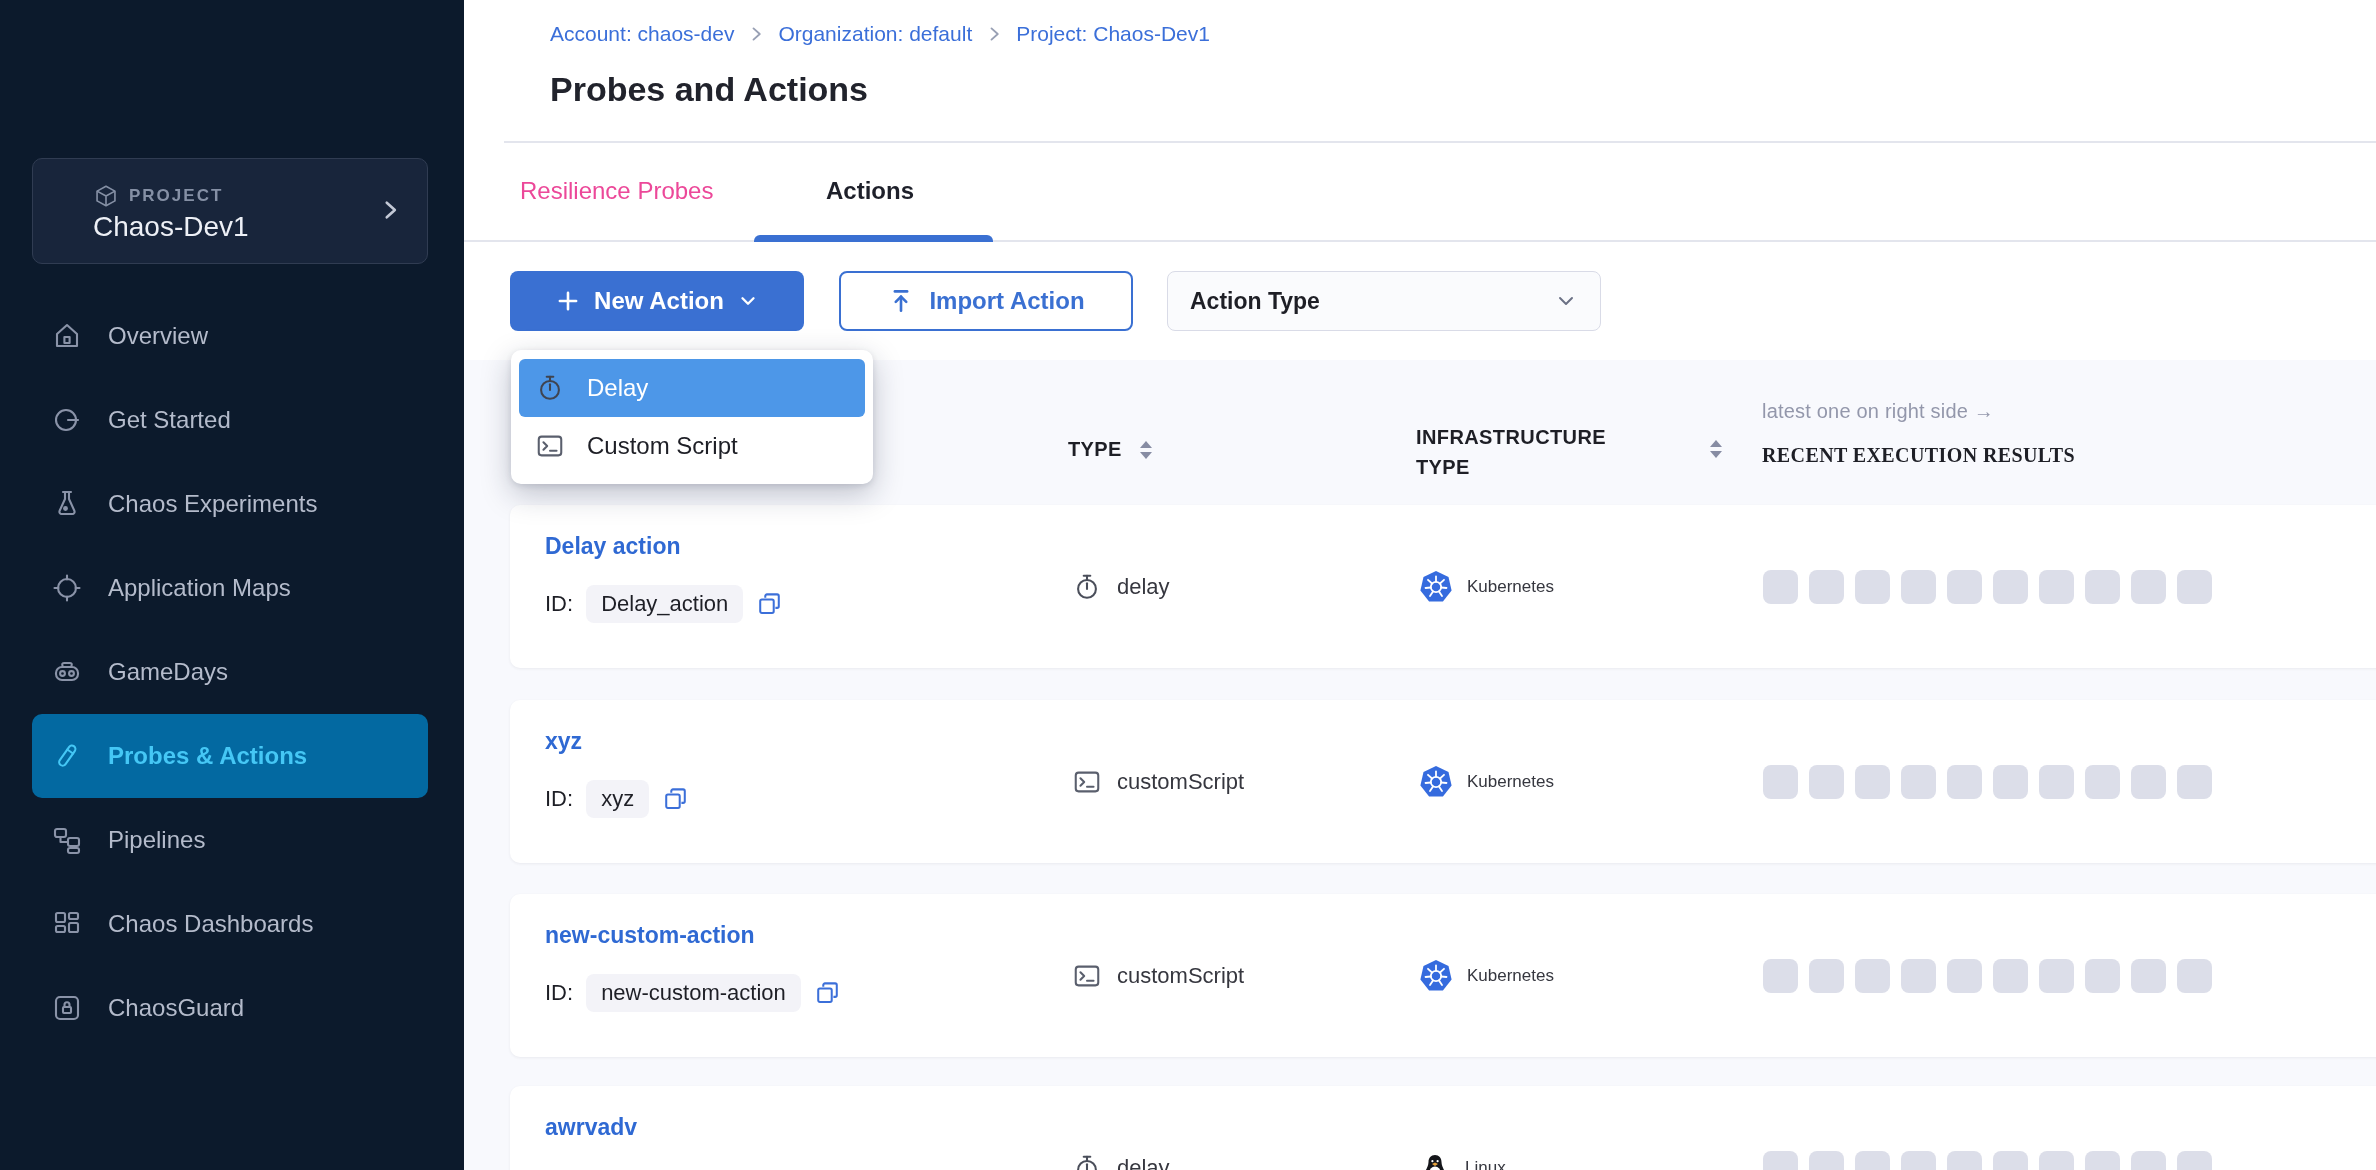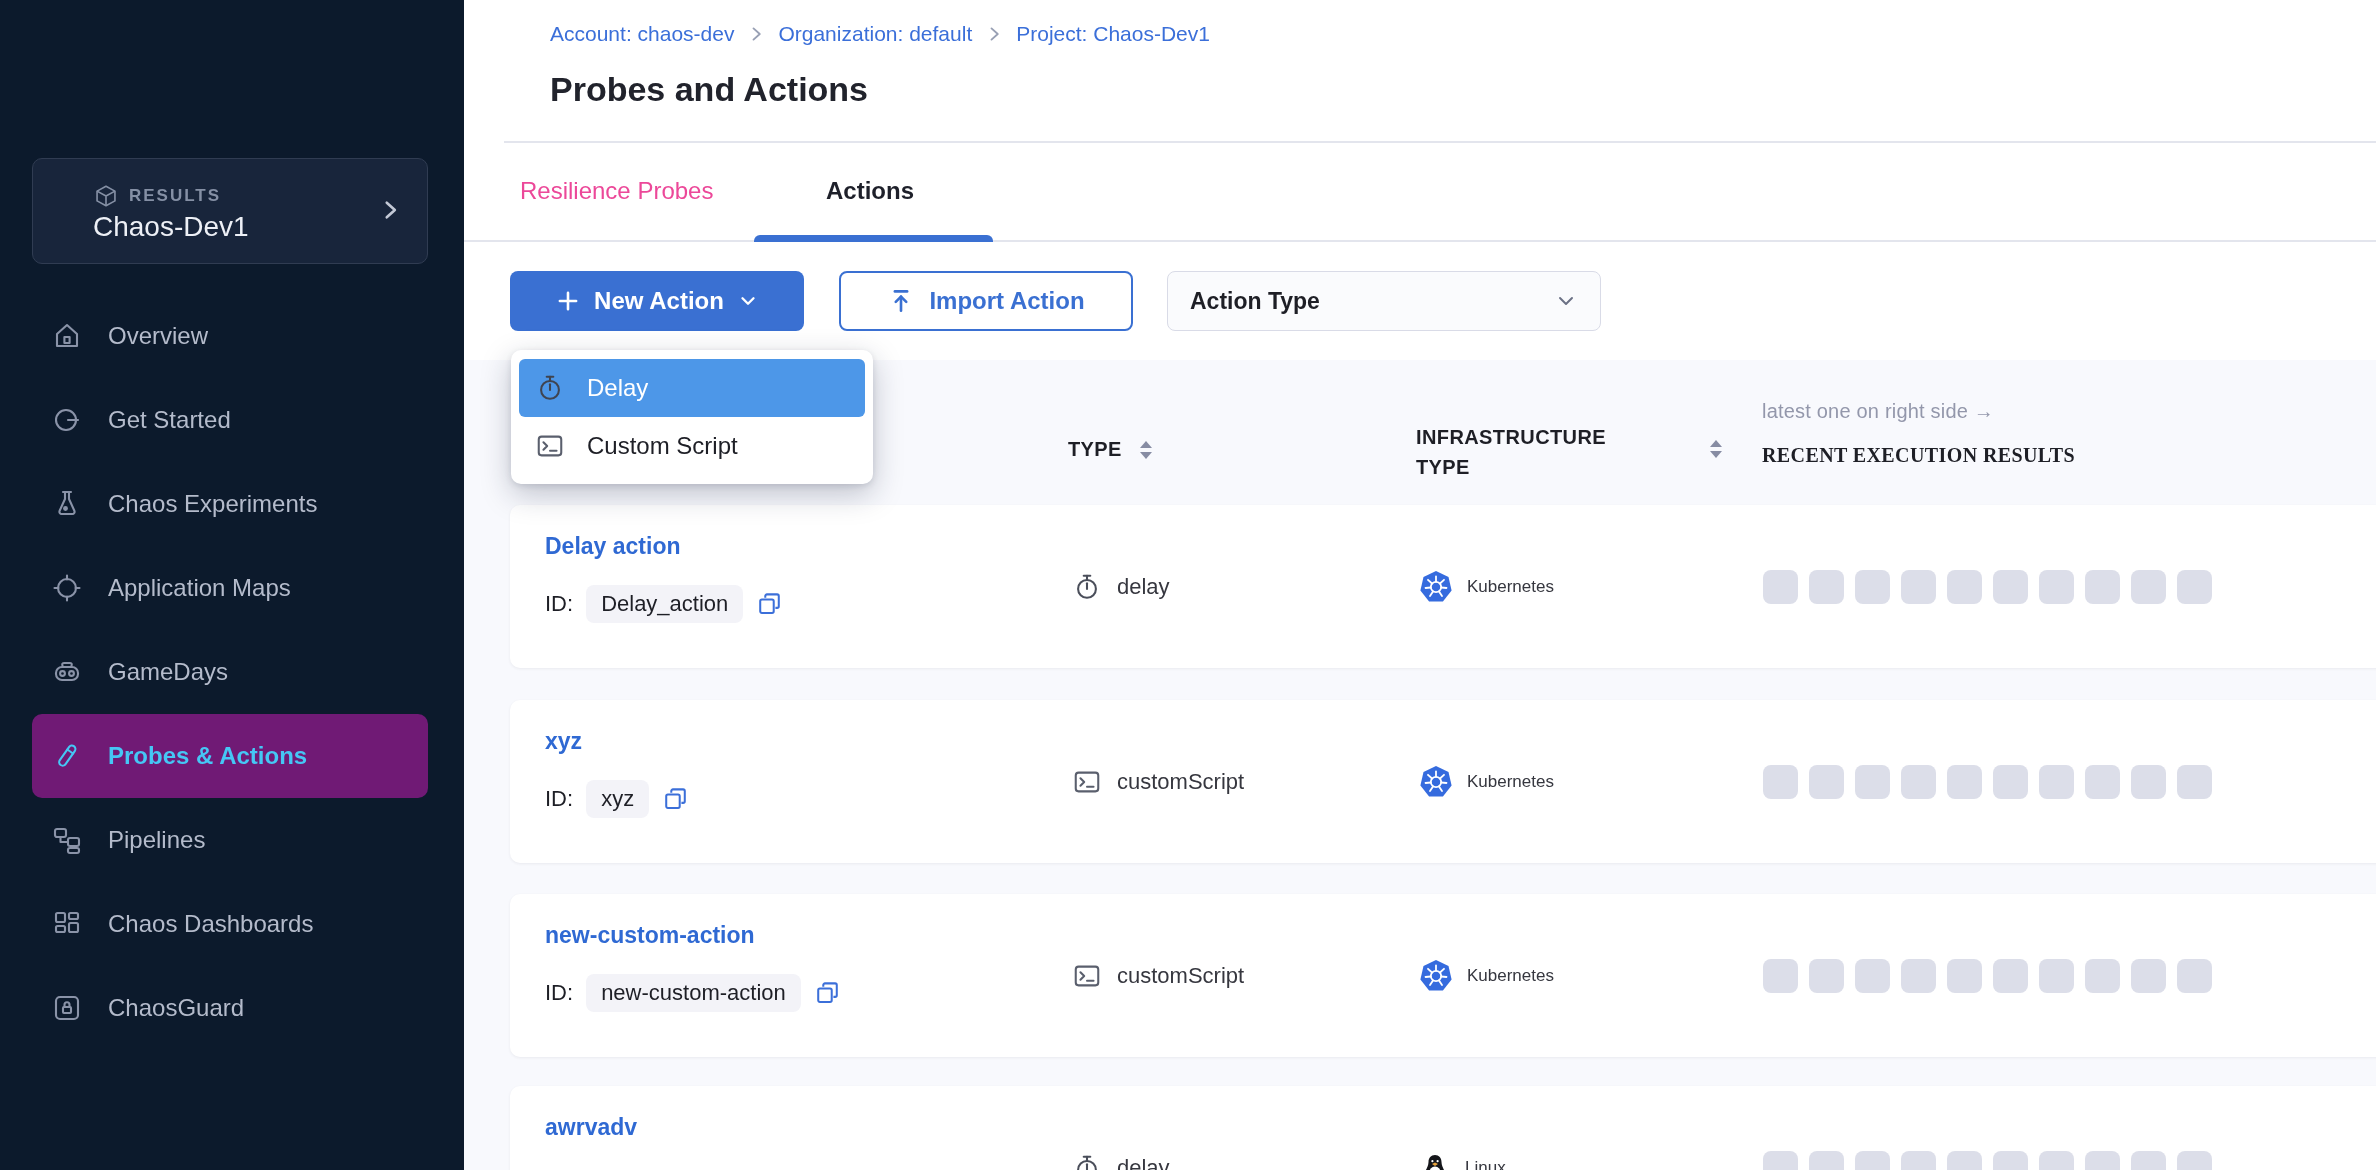--- a/index.html
+++ b/index.html
@@ -20,21 +20,21 @@
     border:1px solid #303C52; border-radius:10px; cursor:pointer; }
   .project-label-row { position:absolute; left:60px; top:24px; display:flex; align-items:center; gap:10px; }
   .project-label { font-size:17px; font-weight:bold; letter-spacing:2px; color:#8590A5; }
   .project-name { position:absolute; left:60px; top:52px; font-size:28px; color:#EDF0F6; }
   .project-chev { position:absolute; right:24px; top:38px; }
 
   .nav { position:absolute; left:32px; top:294px; width:396px; }
   .nav-item { height:84px; display:flex; align-items:center; gap:25px; padding-left:19px;
     color:#B4BBCB; font-size:24px; cursor:pointer; border-radius:10px; }
   .nav-item svg { flex:0 0 auto; }
-  .nav-item.active { background:#701a75; color:#45C7F5; font-weight:bold; }
+  .nav-item.active { background:#0369a1; color:#45C7F5; font-weight:bold; }
 
   
   .main { position:absolute; left:464px; top:0; width:1912px; height:1170px; background:#fff; }
 
   .topbar { position:absolute; left:0; top:0; width:100%; height:143px; background:#fff; border-bottom:2px solid #E3E5ED;margin-left:40px; }
   .breadcrumb { position:absolute; left:46px; top:22px; display:flex; align-items:center; gap:12px; font-size:21px; color:#3B6FD9; }
   .crumb { cursor:pointer; }
   .page-title { position:absolute; left:46px; top:70px; font-size:34px; font-weight:bold; color:#21232C; }
 
   .tabsbar { position:absolute; left:0; top:145px; width:100%; height:97px; background:#fff; border-bottom:2px solid #E3E5ED; }
@@ -84,21 +84,21 @@
 <body>
 
 <aside class="sidebar">
 
   <div class="project-card">
     <div class="project-label-row">
       <svg width="26" height="26" viewBox="0 0 32 32" fill="none" stroke="#8590A5" stroke-width="2" stroke-linejoin="round">
         <path d="M16 4 L27 10 V22 L16 28 L5 22 V10 Z"></path>
           <path d="M5 10 L16 16 L27 10 M16 16 V28"></path>
       </svg>
-      <span class="project-label">RESULTS</span>
+      <span class="project-label">PROJECT</span>
     </div>
     <div class="project-name">Chaos-Dev1</div>
     <svg class="project-chev" width="26" height="26" viewBox="0 0 32 32" fill="none" stroke="#C3C9D6" stroke-width="3.2" stroke-linecap="round" stroke-linejoin="round">
       <path d="M12 7 L22 16 L12 25"></path>
     </svg>
   </div>
 
   <nav class="nav">
     <div class="nav-item">
       <svg width="32" height="32" viewBox="0 0 32 32" fill="none" stroke="#8A93A8" stroke-width="2.1" stroke-linejoin="round">

